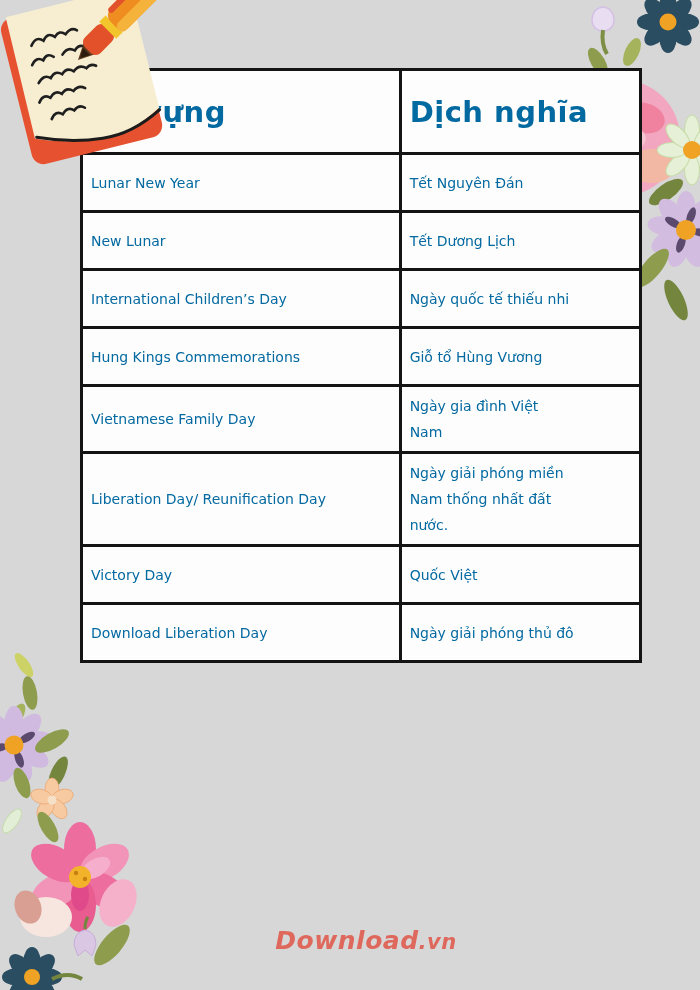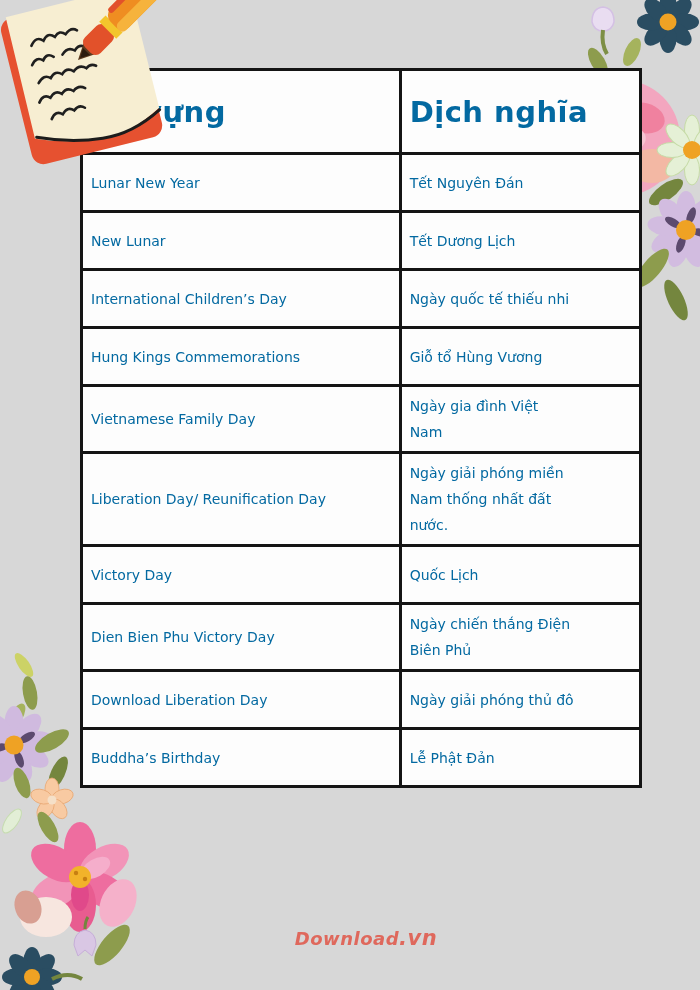--- a/index.html
+++ b/index.html
@@ -30,21 +30,21 @@
   table.vocab th{font-size:29px;font-weight:bold;letter-spacing:.5px;}
   table.vocab td{font-size:14px;font-weight:normal;line-height:26px;}
   td span{white-space:pre-line;}
 
   .logo{
     position:absolute;left:0;right:0;top:926px;z-index:2;
     text-align:center;transform:translateX(16px);
     font-style:italic;font-weight:bold;color:#df685c;
     letter-spacing:.5px;
   }
-  .logo .main{font-size:18px;}
+  .logo .main{font-size:25px;}
   .logo .suffix{font-size:21px;}
 </style>
 </head>
 <body>
 
 <svg id="deco-top-right" class="deco" width="152" height="330" viewBox="0 0 152 330">
 
   <path d="M44 22 q0 -14 11 -15 q11 1 11 15 q-2 9 -11 9 q-9 0 -11 -9 z" fill="#e9ddf1" stroke="#d4c0e4" stroke-width="1.5"></path>
   <path d="M55 30 q-2 14 4 24" stroke="#7d8f45" stroke-width="4" fill="none"></path>
 
@@ -207,34 +207,25 @@
 Nam</span></td>
   </tr>
       <tr>
     <td><span>Liberation Day/ Reunification Day</span></td>
     <td><span>Ngày giải phóng miền
 Nam thống nhất đất
 nước.</span></td>
   </tr>
       <tr>
     <td><span>Victory Day</span></td>
-    <td><span>Quốc Lịch</span></td>
-  </tr>
-      <tr>
-    <td><span>Dien Bien Phu Victory Day</span></td>
-    <td><span>Ngày chiến thắng Điện
-Biên Phủ</span></td>
+    <td><span>Quốc Việt</span></td>
   </tr>
       <tr>
     <td><span>Download Liberation Day</span></td>
     <td><span>Ngày giải phóng thủ đô</span></td>
-  </tr>
-      <tr>
-    <td><span>Buddha’s Birthday</span></td>
-    <td><span>Lễ Phật Đản</span></td>
   </tr>
     </tbody>
 </table>
 
 <svg id="deco-notebook" class="deco" width="200" height="180" viewBox="0 0 200 180">
   <g transform="rotate(-14 90 85)">
     <rect x="20" y="12" width="134" height="150" rx="12" fill="#e65130"></rect>
     <path d="M28 10 h118 a9 9 0 0 1 9 9 v116 q-36 20 -66 16 q-34 -4 -62 -16 z" fill="#f7eed2"></path>
     <path d="M29 134 q32 14 64 17 q30 3 62 -14" stroke="#1c1c1c" stroke-width="3" fill="none" stroke-linecap="round"></path>
     <g stroke="#1f1f1f" stroke-width="2.6" fill="none" stroke-linecap="round">

